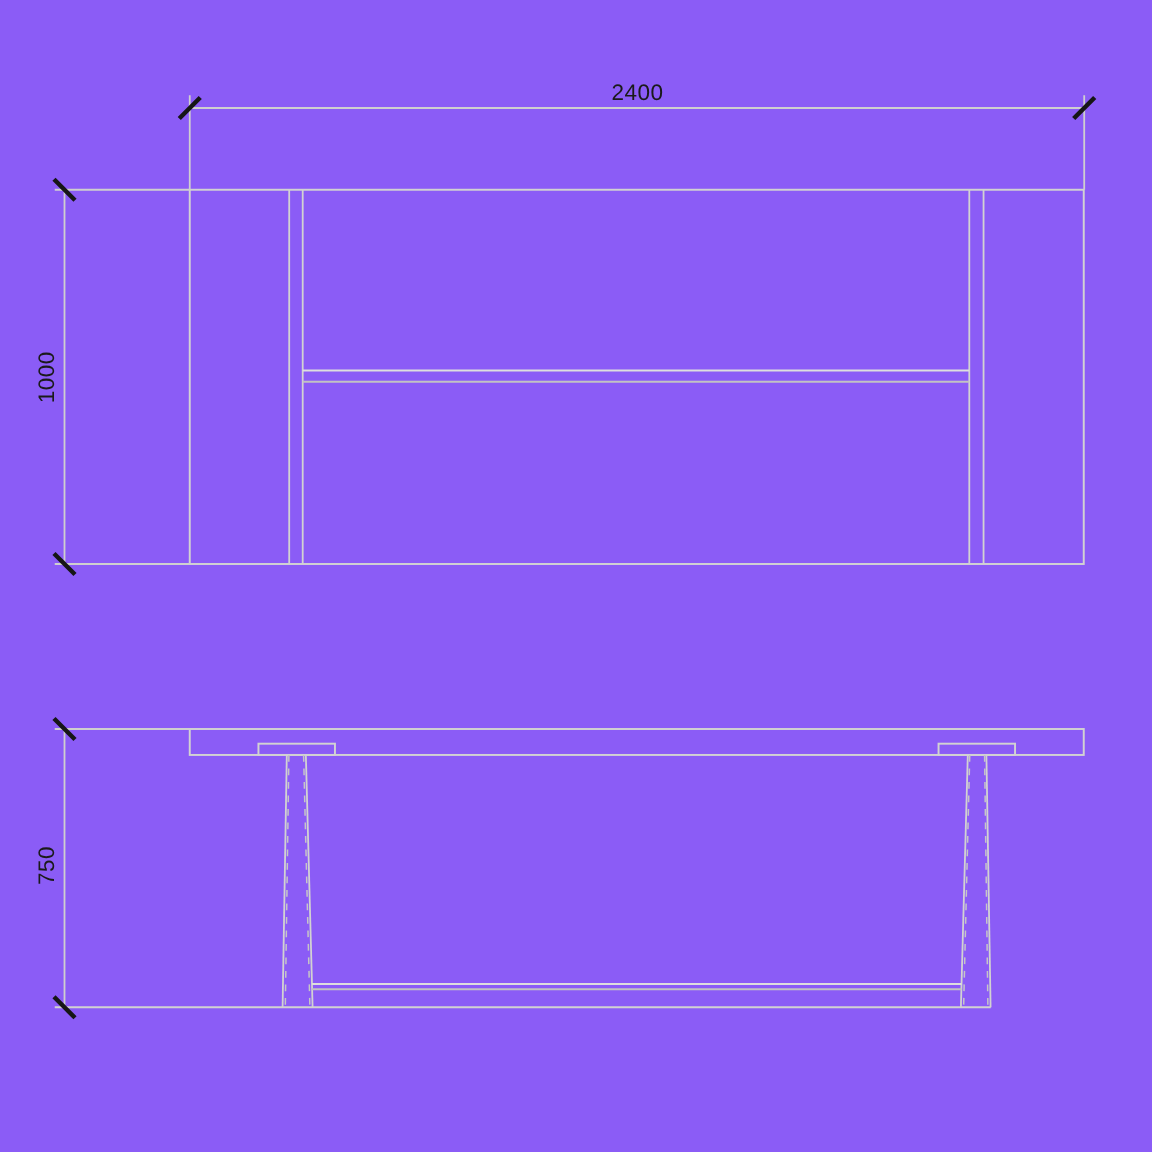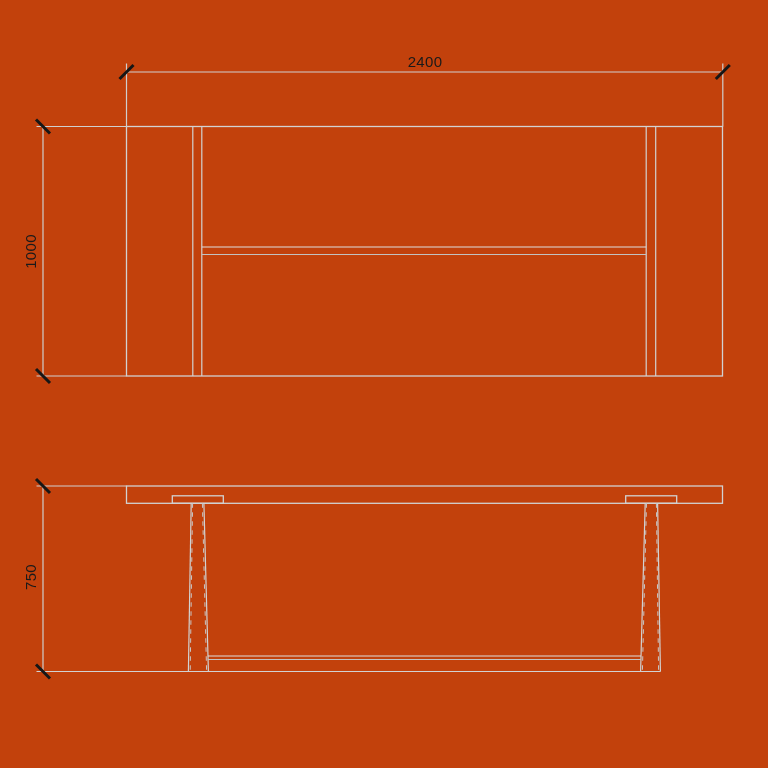--- a/index.html
+++ b/index.html
@@ -22,21 +22,21 @@
   .tick  { fill: none; stroke-width: 3;   stroke-linecap: butt; }
   .dimtext {
     font-family: "Liberation Sans", sans-serif;
     font-size: 15px;
     letter-spacing: 0.3px;
   }
 </style>
 </head>
 <body>
 
-<div class="drawing-sheet" style="background: #c2410c;">
+<div class="drawing-sheet" style="background: #8b5cf6;">
   <svg width="768" height="768" viewBox="0 0 768 768">
 
     <g>
       <rect class="obj" x="126.5" y="126.5" width="596" height="249.5" stroke="#d2d2d2"></rect>
       <line class="thin" x1="192.8" y1="126.5" x2="192.8" y2="376" stroke="#d2d2d2"></line>
       <line class="thin" x1="201.8" y1="126.5" x2="201.8" y2="376" stroke="#d2d2d2"></line>
       <line class="thin" x1="646.2" y1="126.5" x2="646.2" y2="376" stroke="#d2d2d2"></line>
       <line class="thin" x1="655.7" y1="126.5" x2="655.7" y2="376" stroke="#d2d2d2"></line>
       <line class="thin" x1="201.8" y1="247" x2="646.2" y2="247" stroke="#dedede"></line>
       <line class="thin" x1="201.8" y1="254.5" x2="646.2" y2="254.5" stroke="#c2c2c2"></line>

